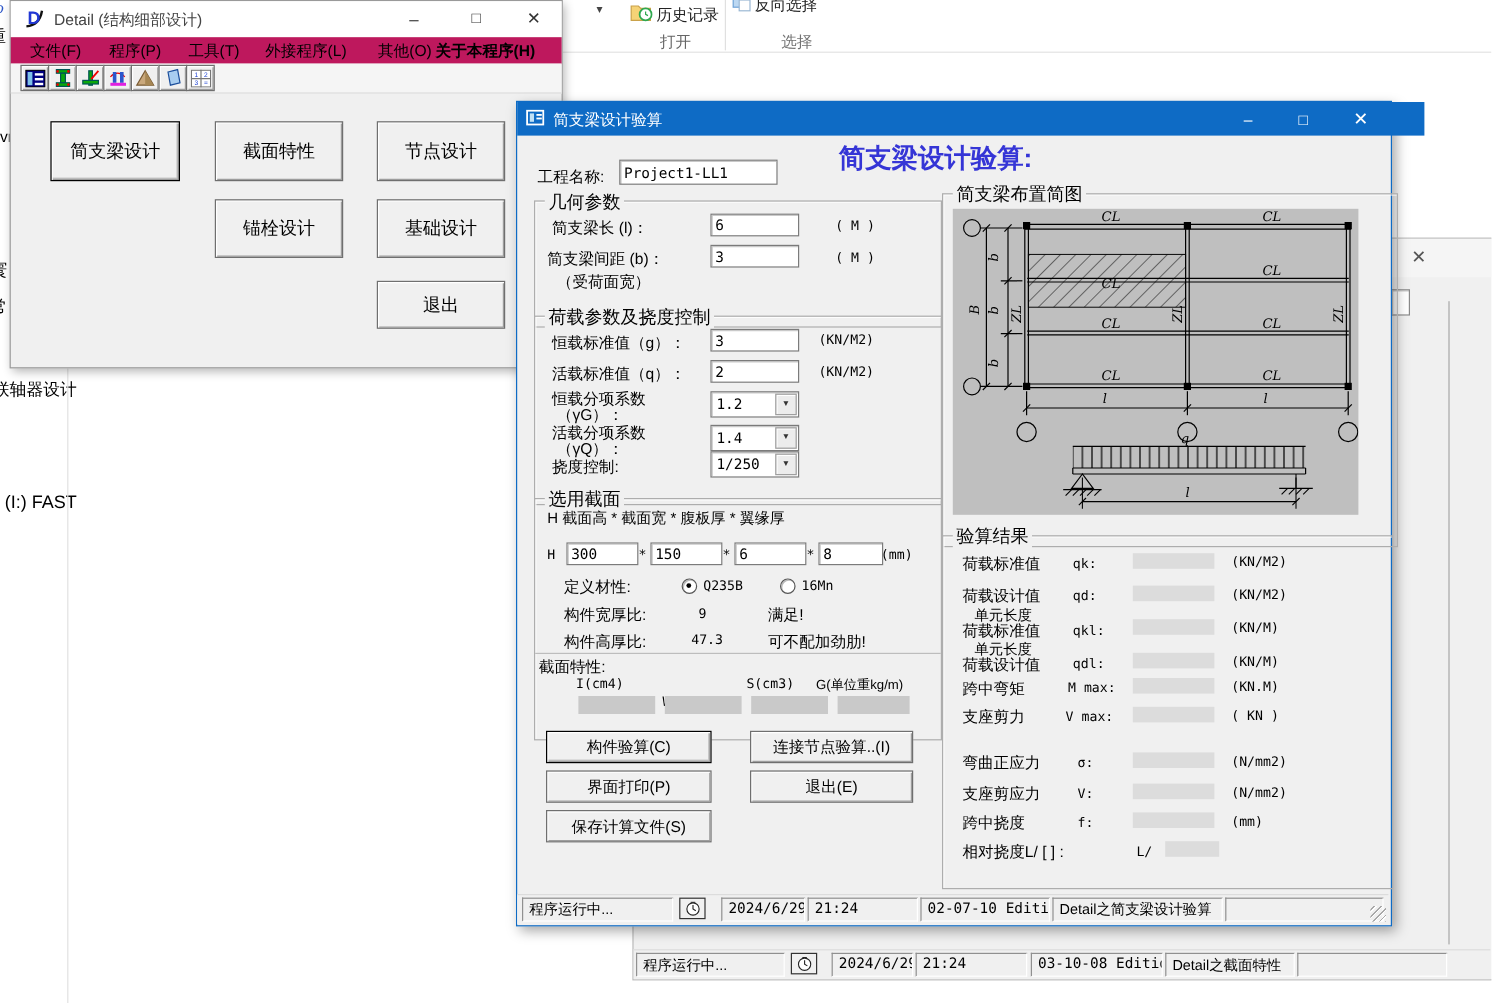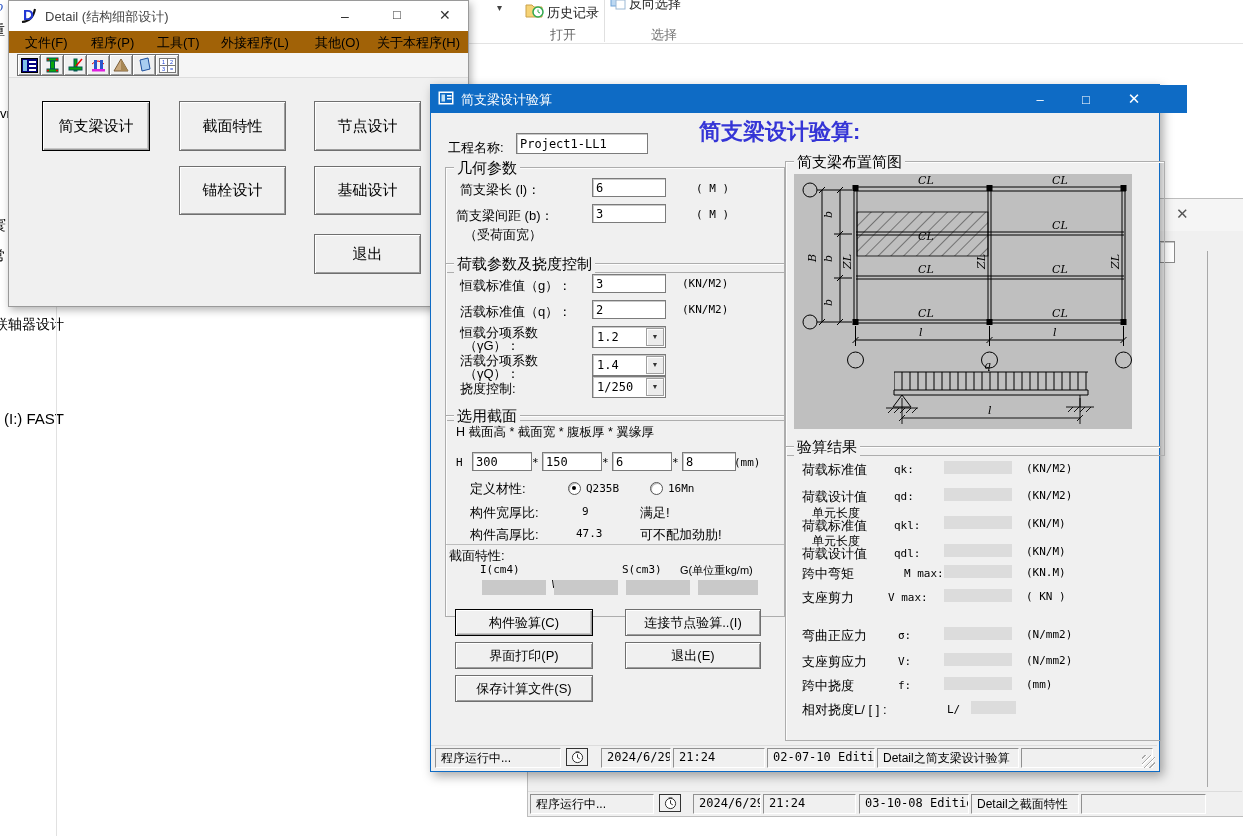--- a/index.html
+++ b/index.html
@@ -104,27 +104,27 @@
         <svg width="20" height="20" viewBox="0 0 20 20">
           <path d="M3 17 Q14 16 16 4" stroke="#111" stroke-width="2" fill="none"></path>
           <text x="4" y="15" font-size="15" font-weight="bold" fill="#2238d4" font-family="Liberation Sans,sans-serif">D</text>
         </svg>
       </span>
       <span class="abs nowrap" style="left:36px;top:7px;font-size:13px;color:#444;">Detail (结构细部设计)</span>
       <span class="abs" style="left:332px;top:7px;font-size:14px;color:#333;">–</span>
       <span class="abs" style="left:384px;top:6px;font-size:13px;color:#333;">□</span>
       <span class="abs" style="left:430px;top:6px;font-size:14px;color:#333;">✕</span>
     </div>
-    <div class="abs" style="left:0;top:30px;width:100%;height:22px;background:#a16207;border-bottom:1px solid #ececec;">
+    <div class="abs" style="left:0;top:30px;width:100%;height:22px;background:#be185d;border-bottom:1px solid #ececec;">
       <span class="lbl" style="left:16px;top:3px;">文件(F)</span>
       <span class="lbl" style="left:82px;top:3px;">程序(P)</span>
       <span class="lbl" style="left:148px;top:3px;">工具(T)</span>
       <span class="lbl" style="left:212px;top:3px;">外接程序(L)</span>
       <span class="lbl" style="left:306px;top:3px;">其他(O)</span>
-      <span class="lbl" style="left:368px;top:3px;">关于本程序(H)</span>
+      <span class="lbl" style="left:354px;top:3px;font-weight:bold;">关于本程序(H)</span>
     </div>
     <div class="abs" style="left:0;top:52px;width:100%;height:24px;background:#f5f5f5;border-bottom:1px solid #ddd;">
       <span class="btn3d" style="left:8px;top:1px;width:22px;height:20px;">
         <svg width="17" height="15" viewBox="0 0 17 15">
             <rect x="0.5" y="0.5" width="16" height="14" fill="#000080" stroke="#000"></rect>
             <rect x="2" y="2" width="4" height="11" fill="#7ec1e8"></rect>
             <rect x="8" y="3" width="7" height="2" fill="#fff"></rect>
             <rect x="8" y="7" width="7" height="2" fill="#fff"></rect>
             <rect x="8" y="11" width="7" height="2" fill="#fff"></rect>
           </svg>
@@ -426,21 +426,21 @@
       <div class="obox" style="left:158px;top:69px;width:68px;height:13px;"></div>
       <span class="lbl mono" style="left:240px;top:70px;">(KN/M)</span>
 
       <span class="lbl" style="left:26px;top:86px;font-size:12px;">单元长度</span>
       <span class="lbl" style="left:16px;top:98px;">荷载设计值</span>
       <span class="lbl mono" style="left:108px;top:100px;">qdl:</span>
       <div class="obox" style="left:158px;top:97px;width:68px;height:13px;"></div>
       <span class="lbl mono" style="left:240px;top:98px;">(KN/M)</span>
 
       <span class="lbl" style="left:16px;top:118px;">跨中弯矩</span>
-      <span class="lbl mono" style="left:118px;top:120px;">M max:</span>
+      <span class="lbl mono" style="left:104px;top:120px;">M max:</span>
       <div class="obox" style="left:158px;top:118px;width:68px;height:13px;"></div>
       <span class="lbl mono" style="left:240px;top:119px;">(KN.M)</span>
 
       <span class="lbl" style="left:16px;top:142px;">支座剪力</span>
       <span class="lbl mono" style="left:102px;top:144px;">V max:</span>
       <div class="obox" style="left:158px;top:142px;width:68px;height:13px;"></div>
       <span class="lbl mono" style="left:240px;top:143px;">( KN )</span>
 
       <span class="lbl" style="left:16px;top:180px;">弯曲正应力</span>
       <span class="lbl mono" style="left:112px;top:182px;">σ:</span>

